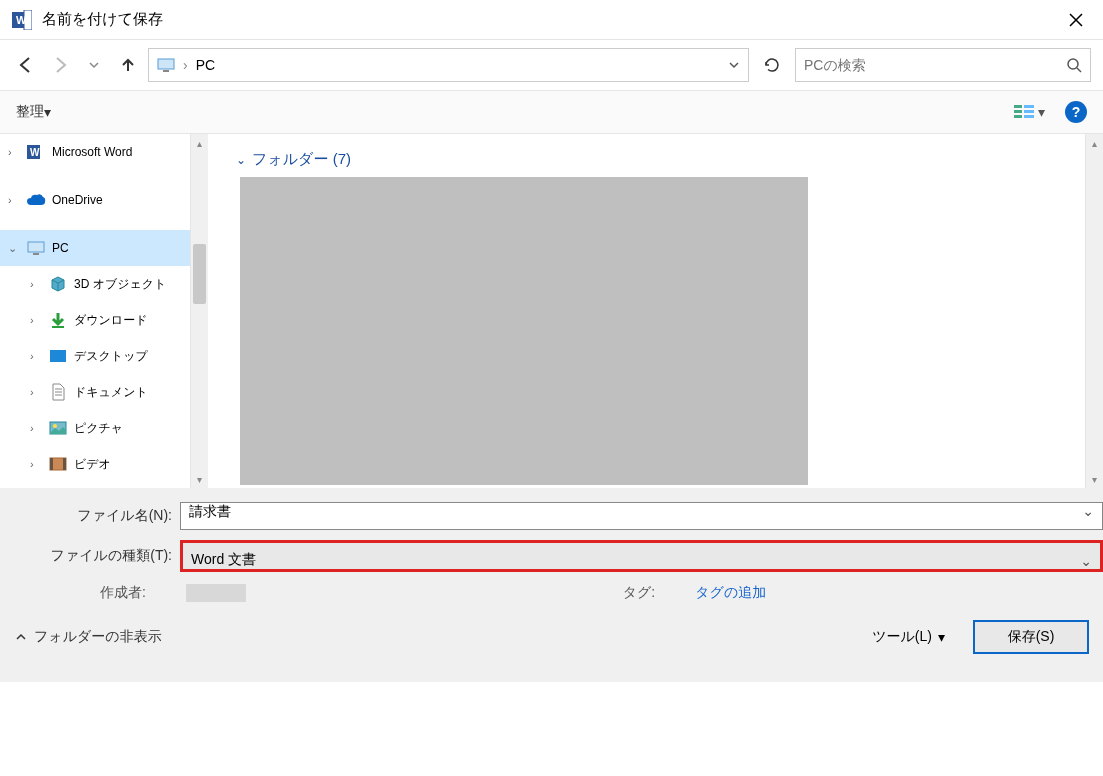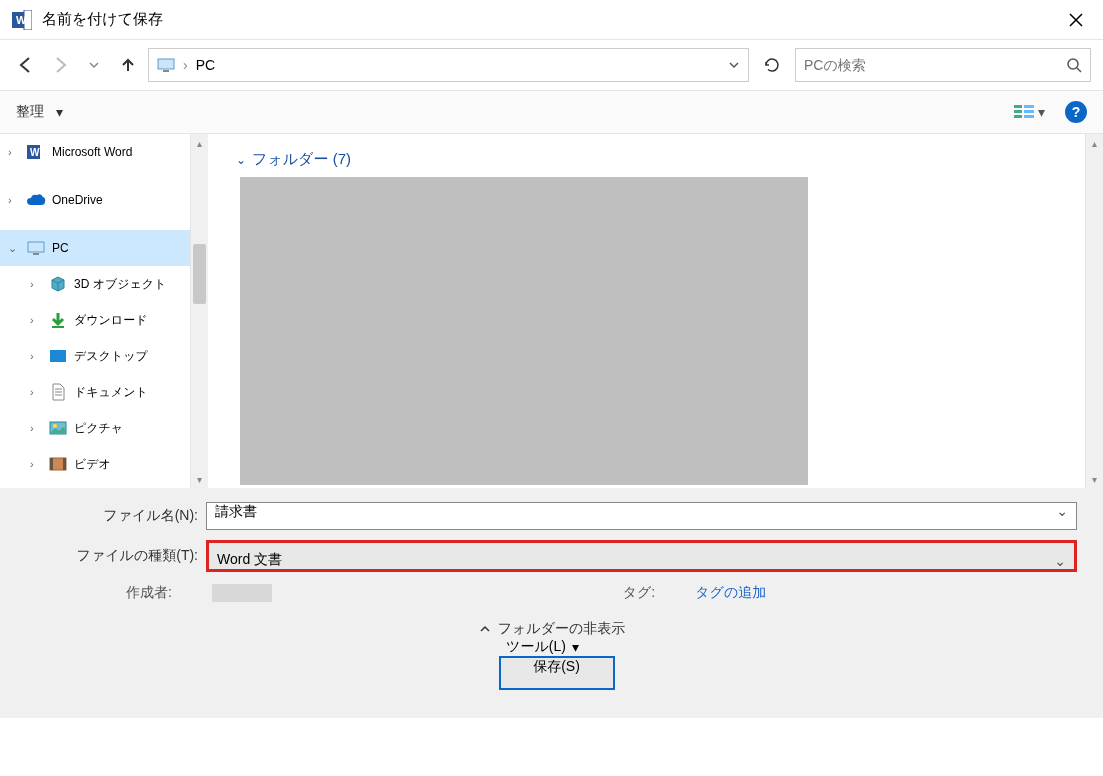--- a/index.html
+++ b/index.html
@@ -17,21 +17,21 @@
 .pc-icon-sm { width: 18px; height: 14px; }
 .addr .sep { color: #888; }
 .addr .crumb { color: #000; }
 .addr .dd { margin-left: auto; color: #555; }
 .refresh { width: 34px; height: 34px; display: flex; align-items: center; justify-content: center; cursor: pointer; }
 .search { width: 296px; height: 34px; border: 1px solid #ccc; display: flex; align-items: center; padding: 0 8px; }
 .search input { flex: 1; border: none; outline: none; font-size: 14px; color: #ef4444; background: transparent; }
 .search .mag { color: #555; }
 
 .toolbar { height: 44px; display: flex; align-items: center; padding: 0 16px; border-top: 1px solid #e5e5e5; border-bottom: 1px solid #e5e5e5; background: #fafafa; }
-.toolbar .organize { display: flex; align-items: center; gap: 12px; cursor: pointer; color: #333; }
+.toolbar .organize { display: flex; align-items: center; gap: 0; cursor: pointer; color: #333; }
 .toolbar .spacer { flex: 1; }
 .toolbar .view-btn { display: flex; align-items: center; gap: 2px; margin-right: 20px; cursor: pointer; }
 .help-icon { width: 22px; height: 22px; border-radius: 50%; background: #0a67c7; color: #fff; display: flex; align-items: center; justify-content: center; font-weight: bold; font-size: 14px; cursor: pointer; }
 
 .main { display: flex; height: 354px; }
 .tree { width: 208px; border-right: 0px solid #e5e5e5; overflow-y: auto; background: #fff; position: relative; }
 .tree-scroll { position: absolute; right: 0; top: 0; bottom: 0; width: 18px; background: #f0f0f0; border-left: 1px solid #e5e5e5; }
 .tree-scroll .thumb { position: absolute; top: 110px; left: 2px; right: 2px; height: 60px; background: #c8c8c8; border-radius: 2px; }
 .tree-scroll .arrow { position: absolute; left: 0; right: 0; height: 18px; display:flex; align-items:center; justify-content:center; color:#888; font-size:10px; }
 .tree-scroll .arrow.up { top: 0; }
@@ -46,41 +46,41 @@
 
 .content { flex: 1; position: relative; background: #fff; }
 .content-scroll { position: absolute; right: 0; top: 0; bottom: 0; width: 18px; background: #f0f0f0; border-left: 1px solid #e5e5e5; }
 .content-scroll .arrow { position: absolute; left: 0; right: 0; height: 18px; display:flex; align-items:center; justify-content:center; color:#888; font-size:10px; }
 .content-scroll .arrow.up { top: 0; }
 .content-scroll .arrow.down { bottom: 0; }
 .folder-header { padding: 16px 28px 8px; display: flex; align-items: center; gap: 6px; color: #1a4d9e; font-size: 15px; }
 .folder-header .chev { font-size: 12px; }
 .placeholder { margin-left: 32px; width: 568px; height: 308px; background: #bfbfbf; }
 
-.bottom { background: #f0f0f0; padding: 14px 26px 12px; }
+.bottom { background: #f0f0f0; padding: 14px 0 12px; }
 .field-row { display: flex; align-items: center; margin-bottom: 10px; }
 .field-label { width: 180px; text-align: right; padding-right: 8px; color: #333; }
 .field-input { flex: 1; height: 28px; border: 1px solid #888; padding: 0 8px; background: #fff; }
 .field-input.filetype { border: 3px solid #d22; background: #e8e8e8; height: 32px; display: flex; align-items: flex-end; }
 .field-input .dd { margin-left: auto; color: #555; }
 
 .meta-row { display: flex; align-items: center; padding-left: 100px; gap: 40px; margin: 12px 0 18px; }
 .meta-label { color: #555; }
 .author-val { width: 60px; height: 18px; background: #d8d8d8; }
 .tag-add { color: #1a66cc; cursor: pointer; }
 
 .thumb-row { padding-left: 186px; display: flex; align-items: center; gap: 8px; margin-bottom: 40px; }
 .checkbox { width: 16px; height: 16px; border: 1px solid #333; background: #fff; }
 .thumb-label { color: #1a66cc; }
 
-.action-row { display: flex; align-items: center; padding: 0 14px 16px; flex-direction: column; }
+.action-row { display: flex; align-items: center; padding: 0 14px 16px; }
 .hide-folders { display: flex; align-items: center; gap: 6px; cursor: pointer; color: #333; }
 .action-row .spacer { flex: 1; }
 .tools { display: flex; align-items: center; gap: 6px; margin-right: 18px; cursor: pointer; color: #000; }
-.btn { width: 116px; height: 34px; border: 1px solid #999; background: #e8e8e8; display: flex; align-items: flex-start; justify-content: center; cursor: pointer; margin-left: 10px; }
+.btn { width: 116px; height: 34px; border: 1px solid #999; background: #e8e8e8; display: flex; align-items: center; justify-content: center; cursor: pointer; margin-left: 10px; }
 .btn.primary { border: 2px solid #0a67c7; }
 
 svg { display: block; }
 </style>
 </head>
 <body>
 
 <div class="titlebar">
   <svg class="word-icon" viewBox="0 0 20 20">
       <rect x="0" y="2" width="15" height="16" fill="#2b579a"></rect>

